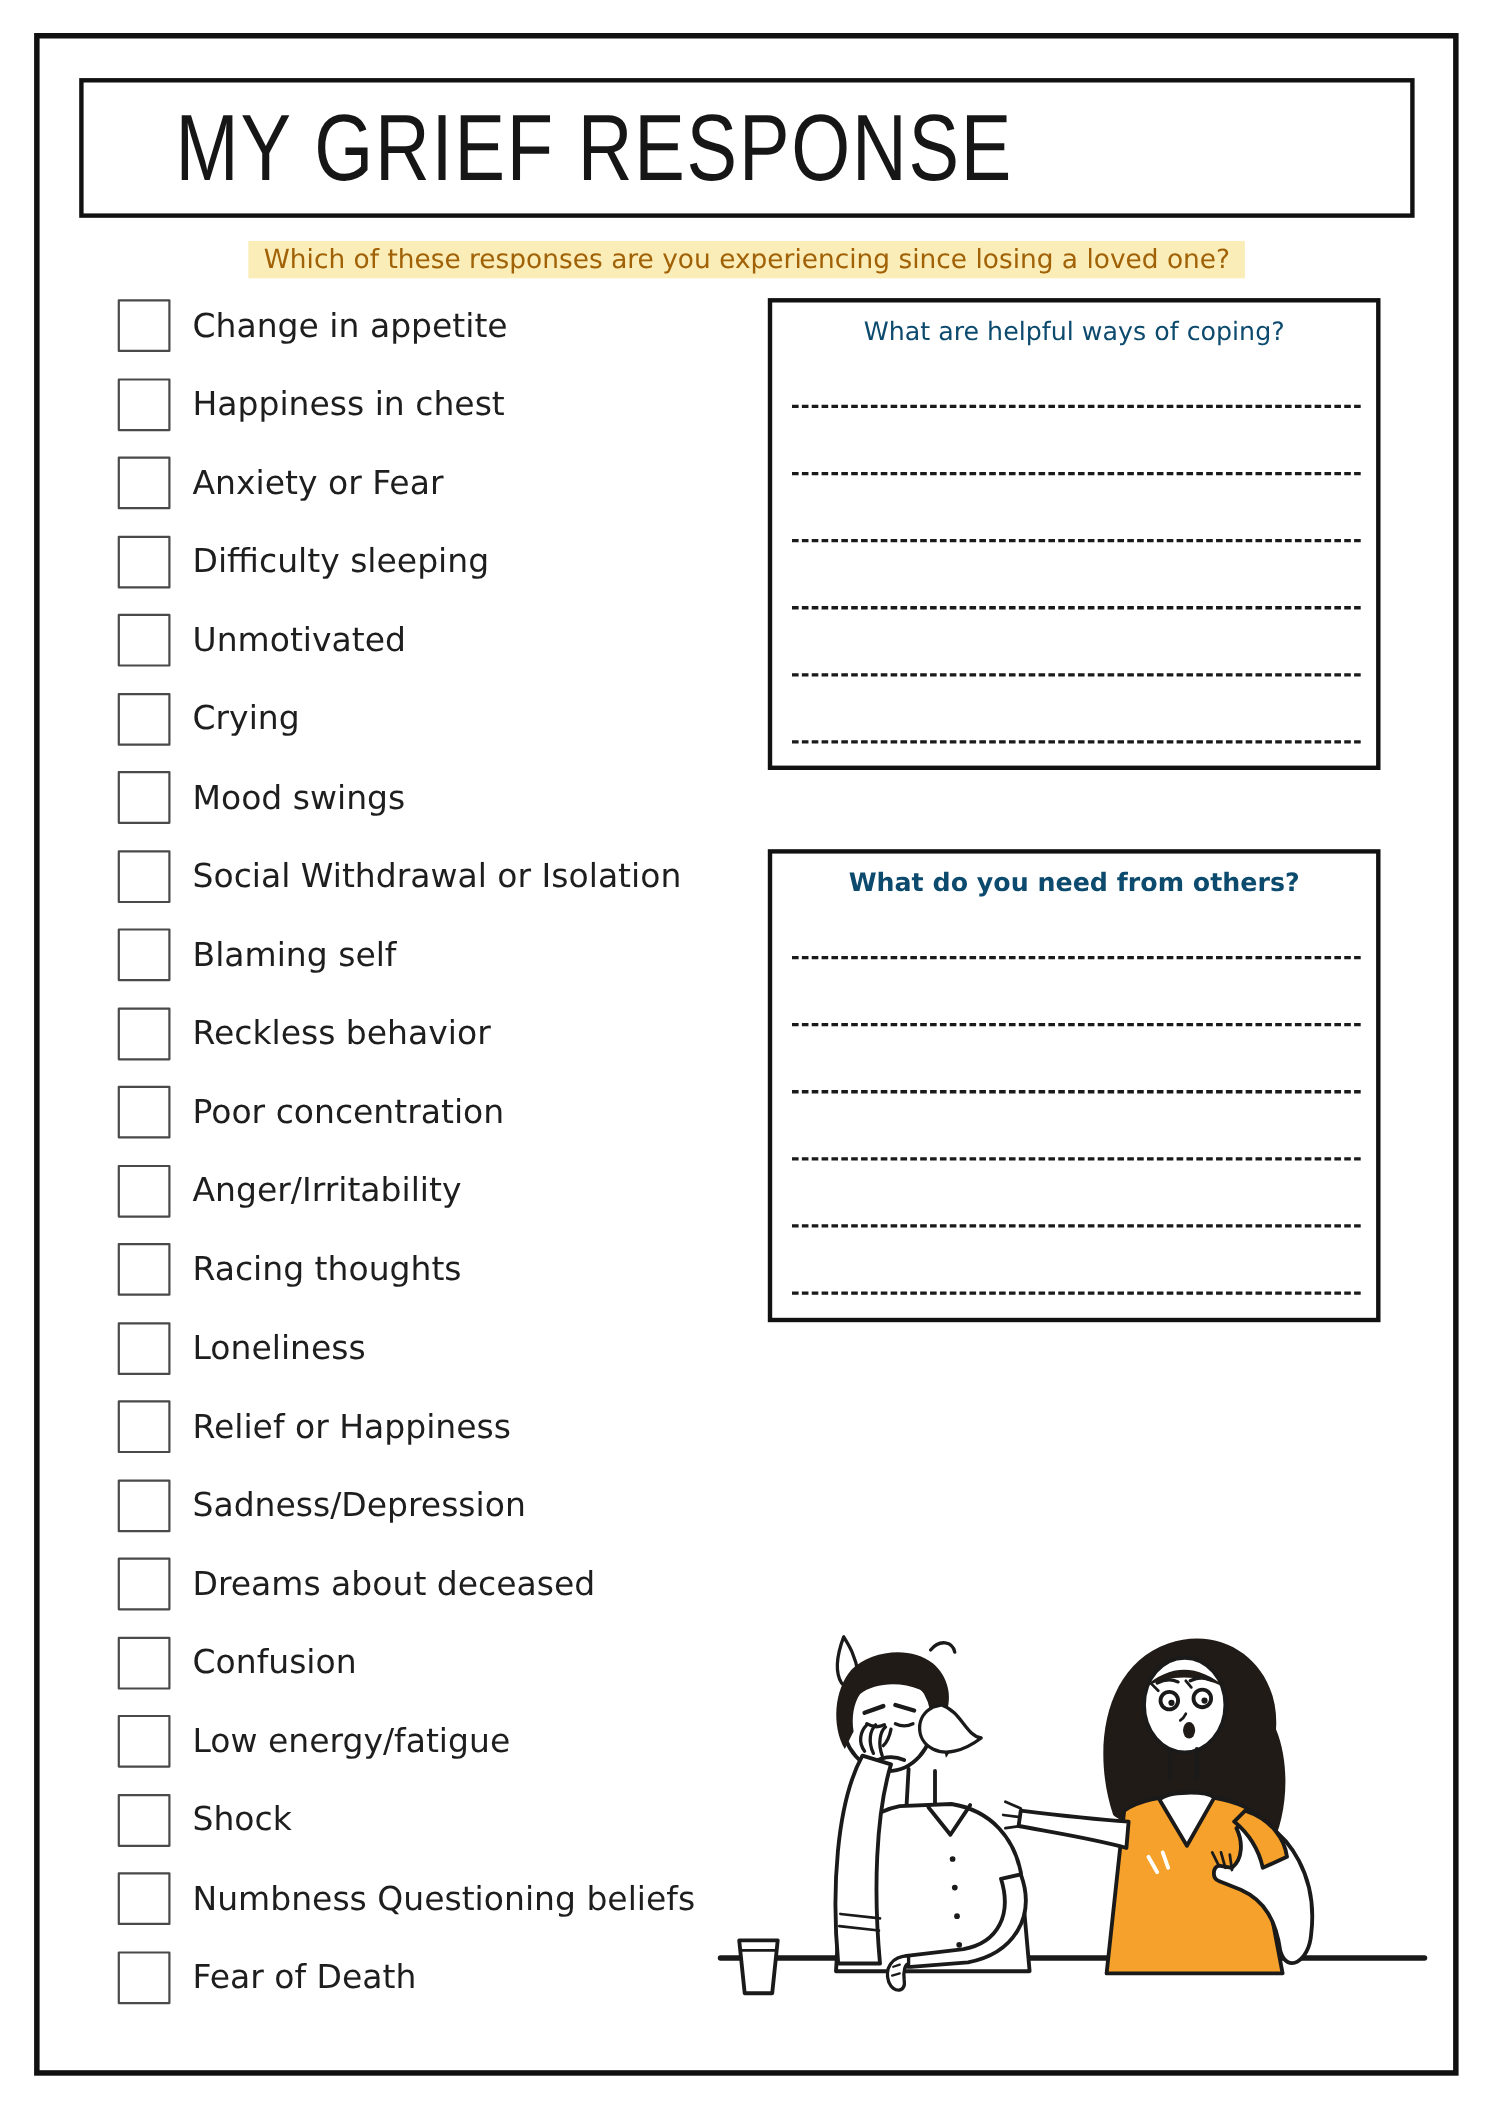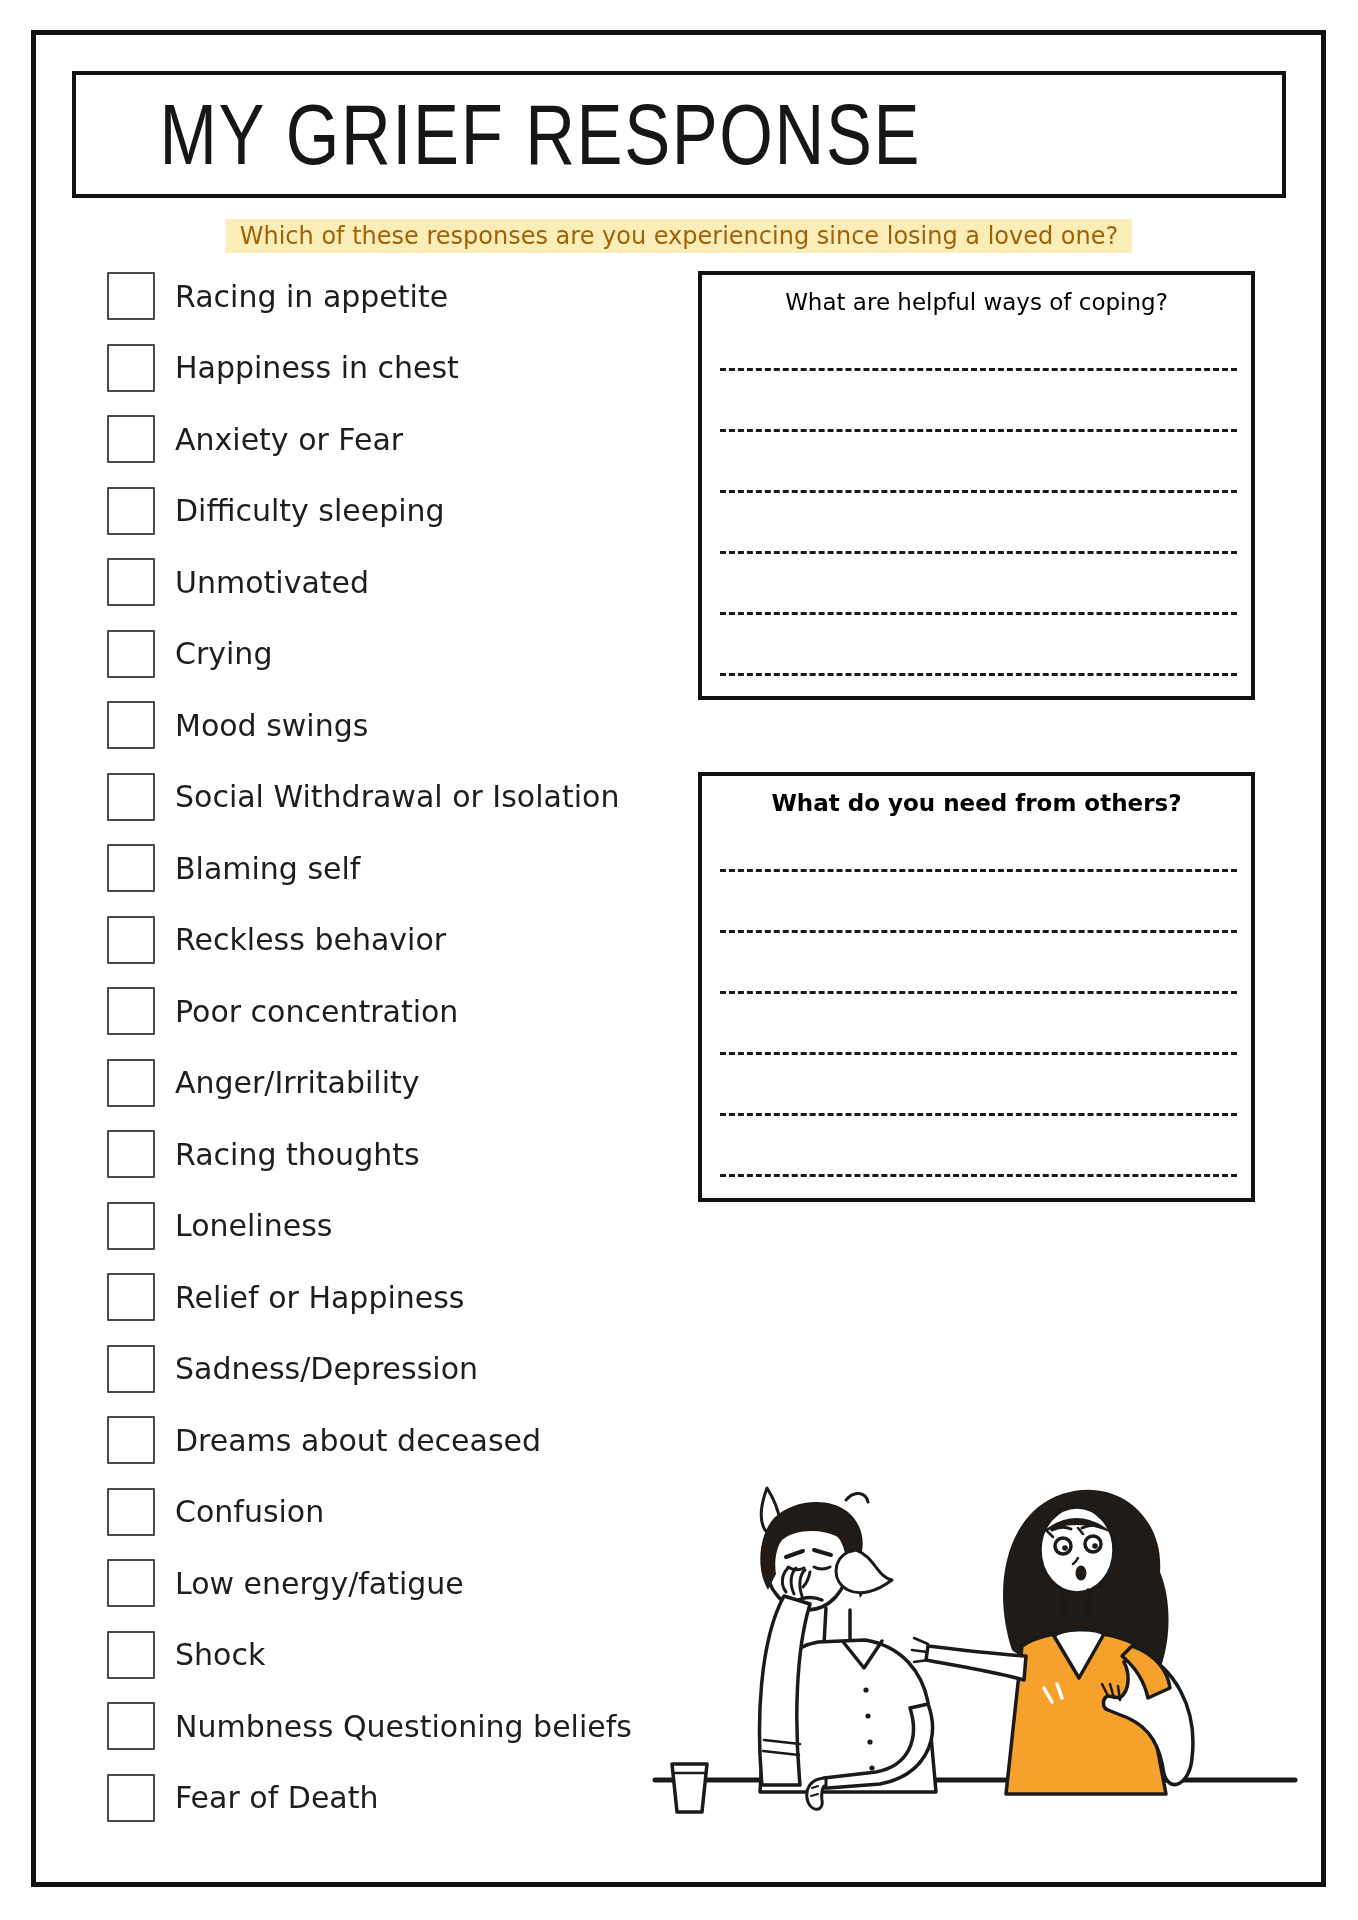--- a/index.html
+++ b/index.html
@@ -33,21 +33,21 @@
     background:#fff;border-radius:1px;flex:0 0 auto;
   }
   .check-label{margin-left:20px;font-size:30px;white-space:nowrap;color:#1e1e1e;}
   .answer-box{
     position:absolute;left:698px;width:557px;border:4px solid #111;
     box-sizing:border-box;background:#fff;
   }
   #coping-box{top:271px;height:429px;}
   #needs-box{top:772px;height:430px;font-weight:bold;}
   .answer-title{
-    margin-top:14px;text-align:center;font-size:23px;color:#000000;
+    margin-top:14px;text-align:center;font-size:23px;color:#0c4a6e;
     white-space:nowrap;
   }
   .dash-line{
     position:absolute;left:18px;right:14px;height:0;
     border-top:3px dashed #1a1a1a;
   }
   .illustration{position:absolute;left:560px;top:1440px;width:740px;height:380px;}
 </style>
 </head>
 <body>
@@ -58,21 +58,21 @@
 
   <div class="title-box">
     <span class="title-text">MY GRIEF RESPONSE</span>
   </div>
 
   <div class="subtitle">Which of these responses are you experiencing since losing a loved one?</div>
 
   <div class="checklist">
     <div class="check-row">
       <div class="checkbox"></div>
-      <div class="check-label">Racing in appetite</div>
+      <div class="check-label">Change in appetite</div>
     </div>
 
     <div class="check-row">
       <div class="checkbox"></div>
       <div class="check-label">Happiness in chest</div>
     </div>
 
     <div class="check-row">
       <div class="checkbox"></div>
       <div class="check-label">Anxiety or Fear</div>

